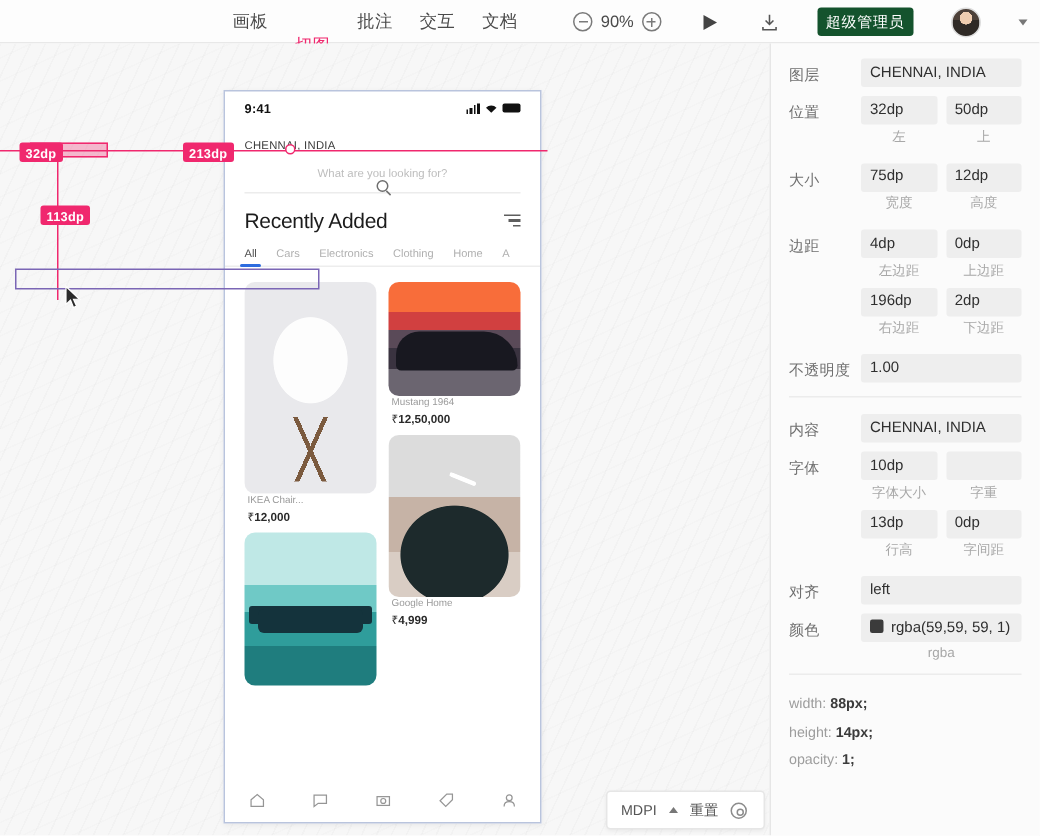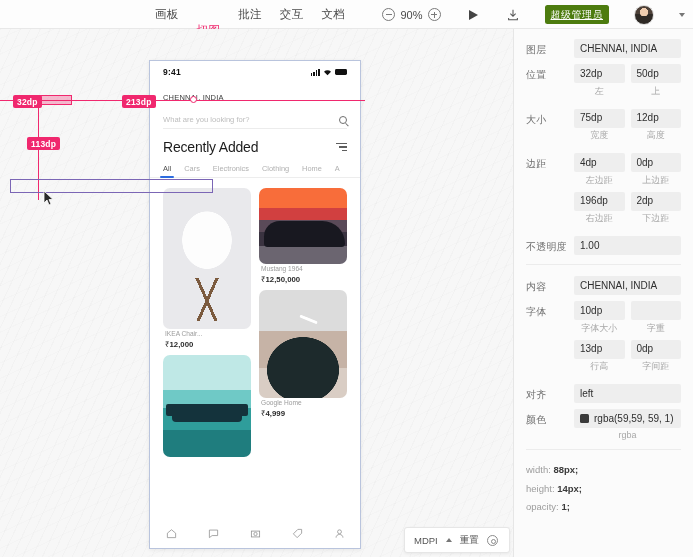--- a/index.html
+++ b/index.html
@@ -57,24 +57,23 @@
     width:1.1px; background:#7a7a7a;
   }
   .zoomval { font-size: 11px; color: #4a4a4a; }
   .play-ico {
     width: 0; height: 0; border-left: 9px solid #444;
     border-top: 5.5px solid transparent; border-bottom: 5.5px solid transparent;
     cursor: pointer; margin: 0 3px;
   }
   .dl-ico { width: 14px; height: 14px; cursor: pointer; }
   .admin-badge {
-    background: #4d7c0f; color:#fff; font-size: 10px;
+    background: #14532d; color:#fff; font-size: 10px;
     padding: 2.5px 6px; border-radius: 2.5px; letter-spacing: .5px;
     white-space: nowrap;
-    text-decoration: underline;
   }
   .avatar {
     width: 20px; height: 20px; border-radius: 50%;
     background: radial-gradient(circle at 50% 34%, #f0cdb0 0 28%, rgba(0,0,0,0) 29%),
                 linear-gradient(#4d4038 0 42%, #2f2a26 42% 100%);
     border: 1px solid #ddd; position: relative; overflow: hidden;
   }
   .caret-dn {
     width:0;height:0;border-left:3.5px solid transparent;
     border-right:3.5px solid transparent;border-top:4px solid #777;cursor:pointer;
@@ -115,20 +114,21 @@
   .sig i:nth-child(3){height:5.5px}.sig i:nth-child(4){height:7px}
   .batt { width:12px;height:6px;background:#111;border-radius:1.4px; }
 
   .loc-row { padding: 3px 13px 0; }
   .loc-text { font-size: 7.5px; color: #3b3b3b; letter-spacing:.2px; }
 
   .search-row {
     margin: 7px 13px 0; height: 18px;
     display:flex; align-items:center; justify-content: space-between;
     border-bottom: 1px solid #ececec;
+    flex-direction: column;
   }
   .search-ph { font-size: 7.6px; color: #bdbdbd; }
   .mag {
     width:8px;height:8px;border:1.1px solid #6f6f6f;border-radius:50%;
     position:relative;
   }
   .mag::after{content:"";position:absolute;right:-3px;bottom:-2.3px;width:3.6px;height:1.1px;background:#6f6f6f;transform:rotate(45deg);}
 
   .recent-row {
     margin: 10px 13px 0; display:flex; align-items:center; justify-content:space-between;gap:24px;

